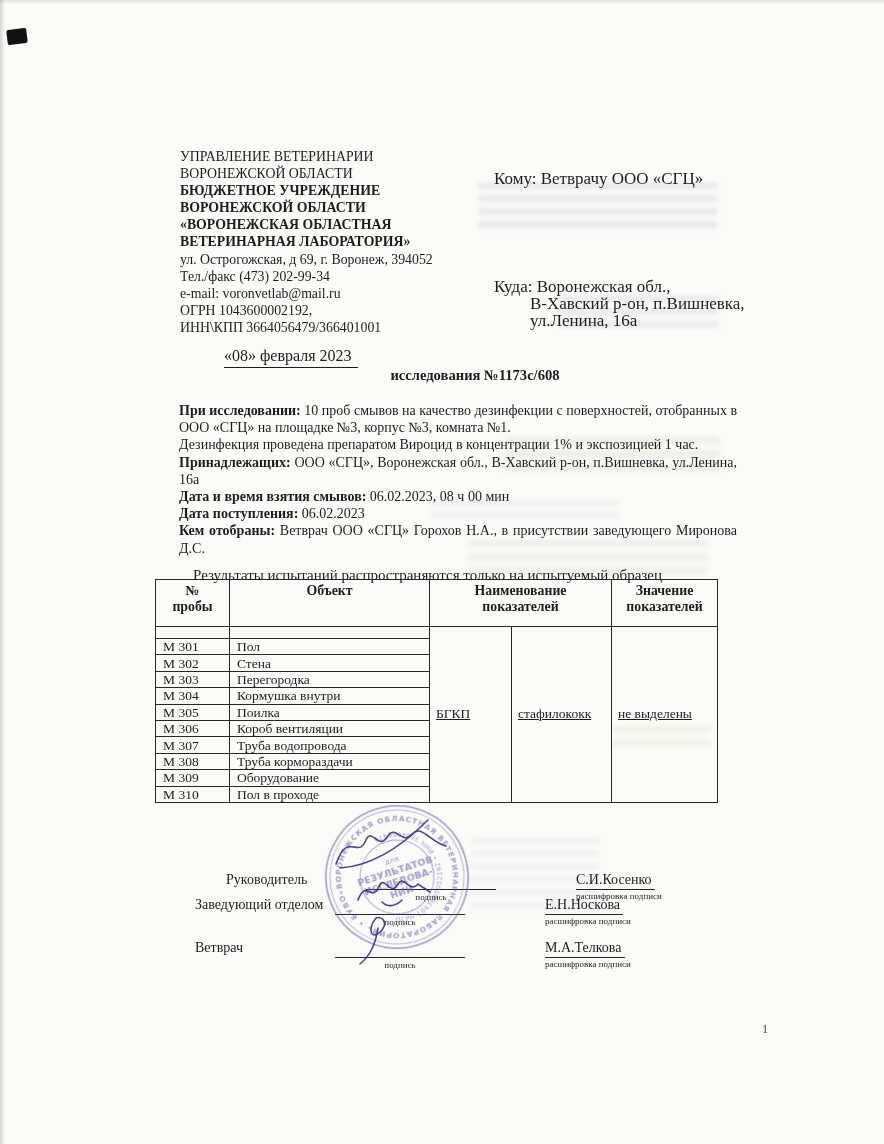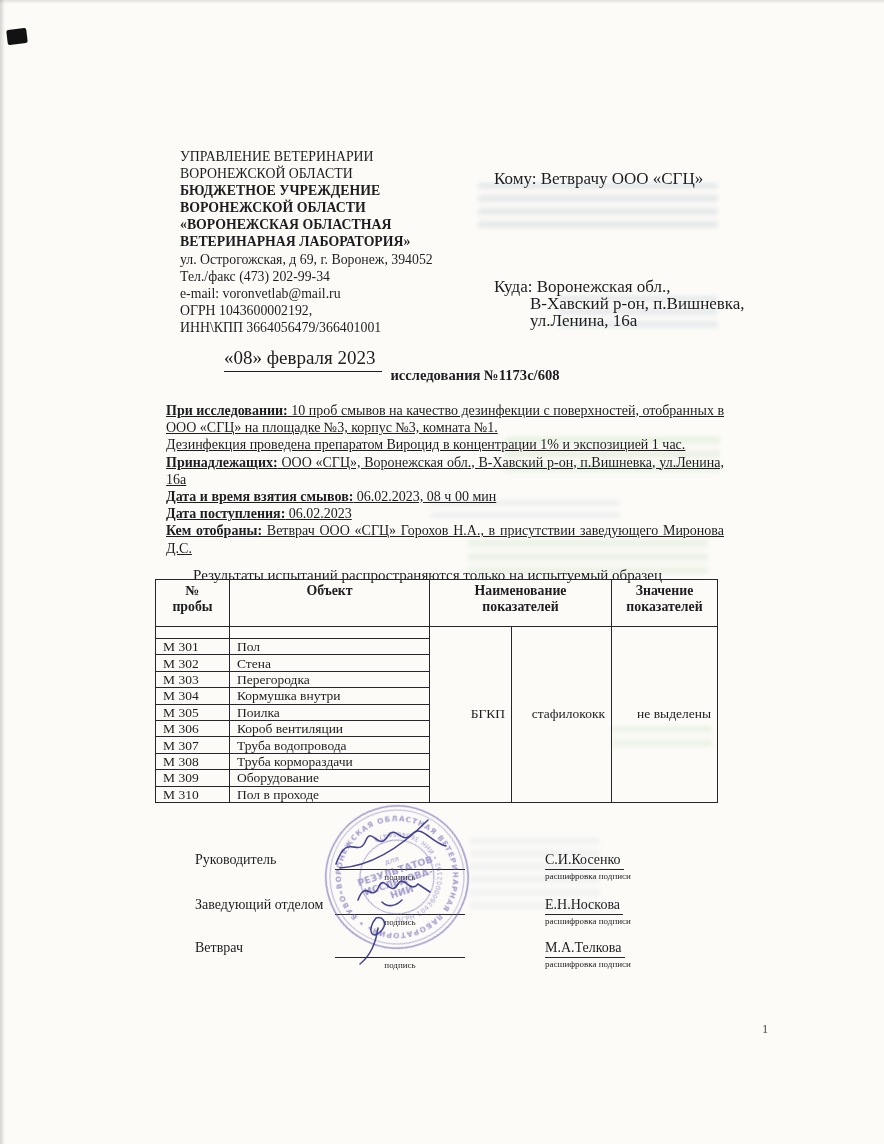--- a/index.html
+++ b/index.html
@@ -30,44 +30,44 @@
 
   
   .lh-left { position:absolute; left:180px; top:148px; width:300px; z-index:1;
     font-size:13.8px; line-height:17.1px; }
   .bold { font-weight:bold; }
   .lh-right { position:absolute; left:494px; top:150px; width:260px; z-index:1;
     font-size:17px; line-height:17.1px;margin-top:20px; }
   .kuda { margin-top:91px; }
   .indent { padding-left:36px; }
   .date-line { position:absolute; left:224px; top:347px; z-index:1;
-    font-size:19px; border-bottom:1.2px solid #1d1d20; padding:0 6px 2px 0;text-align:right; }
+    font-size:16px; border-bottom:1.2px solid #1d1d20; padding:0 6px 2px 0;text-align:right; }
 
   
   .doc-title { position:absolute; left:165px; top:367px; width:620px; z-index:1;
     text-align:center; font-weight:bold; font-size:14.6px; line-height:17.5px; }
-  .body-text { position:absolute; left:166px; top:402px; width:558px; z-index:1;
-    font-size:14px; line-height:17.2px; text-align:justify;text-decoration:underline; }
+  .body-text { position:absolute; left:179px; top:402px; width:558px; z-index:1;
+    font-size:14px; line-height:17.2px; text-align:justify; }
   .body-text p { margin:0; }
 
   
   .table-note { position:absolute; left:193px; top:567px; font-size:15px; z-index:1; }
   .results-table { position:absolute; left:155px; top:579px; width:562px; z-index:1;
     border-collapse:collapse; border:1.5px solid #26262a; font-size:13.5px;
     table-layout:fixed; }
   .results-table th, .results-table td { border:1px solid #26262a; padding:0 6px; }
   .results-table th { font-weight:bold; text-align:center; vertical-align:top;
     padding-top:3px; height:47px; line-height:15.5px; font-size:13.8px; }
   .spacer-row td { height:12px; }
   .data-row td { height:16.4px; line-height:15px; padding:0 7px; }
-  td.merged { text-align:right; vertical-align:middle; }
+  td.merged { text-align:left; vertical-align:middle;text-decoration:underline; }
 
   
   .sig-row { position:absolute; left:195px; width:545px; height:42px; z-index:1; font-size:14px; }
-  .r1 { top:852px; } .r2 { top:897px; } .r3 { top:940px; }
+  .r1 { top:872px;margin-left:31px; } .r2 { top:897px; } .r3 { top:940px; }
   .sig-role { position:absolute; left:0; top:0; }
   .sig-line { position:absolute; left:140px; top:17px; width:130px; border-bottom:1.4px solid #26262a; }
   .sig-line-caption { position:absolute; left:140px; top:20px; width:130px; text-align:center; font-size:9px; }
   .sig-name { position:absolute; left:350px; top:0; border-bottom:1.4px solid #26262a; padding:0 3px 1px 0; }
   .sig-name-caption { position:absolute; left:350px; top:19px; font-size:9px; }
 
   
   .stamp { position:absolute; left:322px; top:802px; z-index:3;
     transform:rotate(-18deg); opacity:.62; filter:blur(.3px); }
   .stamp text { fill:#6a5fb0; font-family:"DejaVu Sans", sans-serif; }

